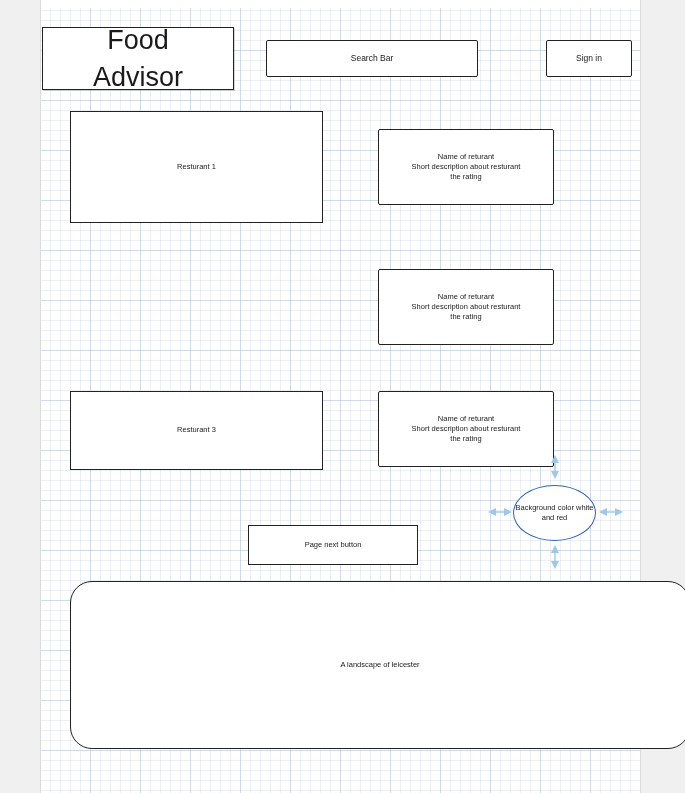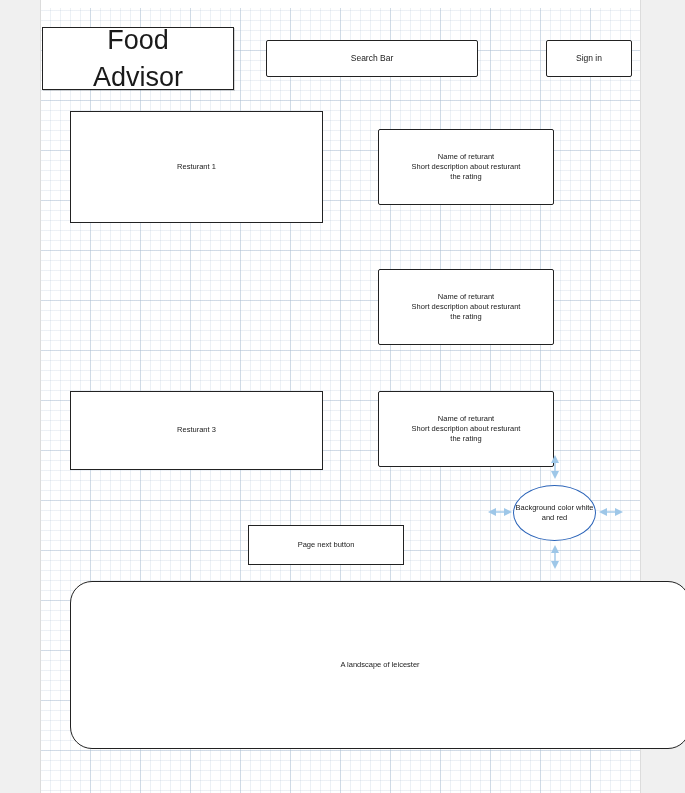--- a/index.html
+++ b/index.html
@@ -159,21 +159,21 @@
 
   <div class="shape" style="left:70px; top:391px; width:253px; height:79px;">
     <span class="lbl tiny-txt">Resturant 3</span>
   </div>
   <div class="shape rounded" style="left:378px; top:391px; width:176px; height:76px;">
     <span class="lbl tiny-txt">Name of returant
 Short description about resturant
 the rating</span>
   </div>
 
-  <div class="shape" style="left:248px; top:525px; width:156px; height:40px;">
+  <div class="shape" style="left:248px; top:525px; width:170px; height:40px;">
     <span class="lbl tiny-txt">Page next button</span>
   </div>
 
   <div class="shape rounded-lg" style="left:70px; top:581px; width:620px; height:168px;">
     <span class="lbl tiny-txt">A landscape of leicester</span>
   </div>
 
   <svg class="conn" style="left:488px; top:455px; width:135px; height:115px;" width="135" height="115" viewBox="0 0 135 115">
 
     <line x1="67" y1="2" x2="67" y2="22"></line>

